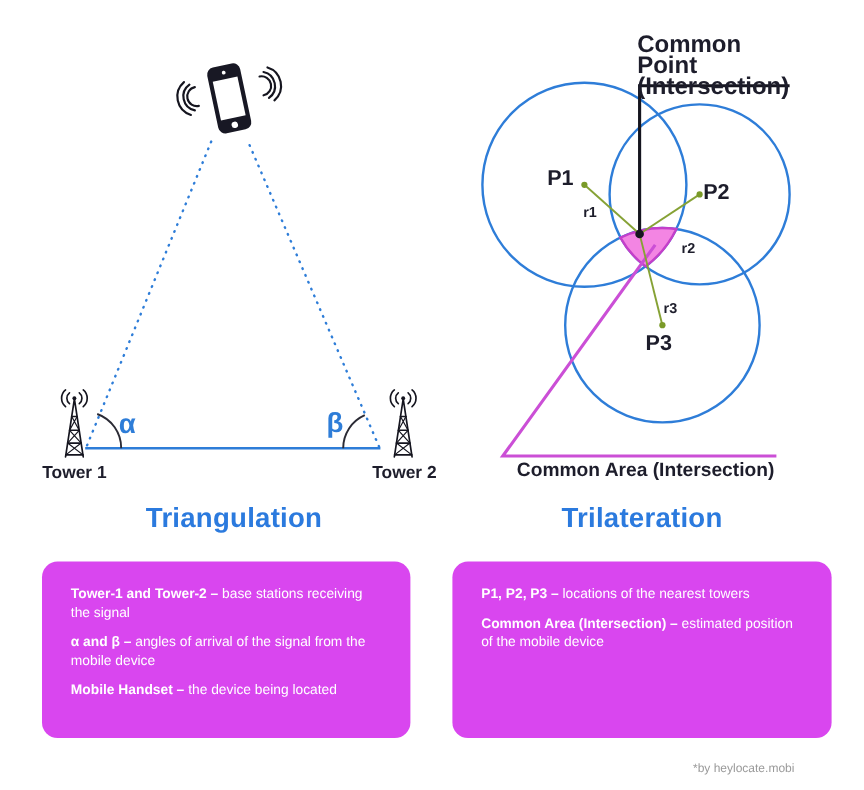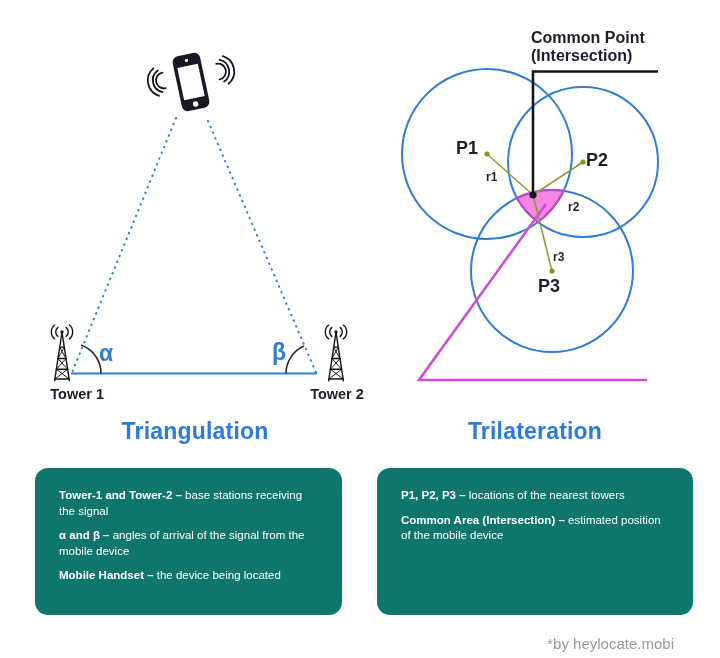--- a/index.html
+++ b/index.html
@@ -13,49 +13,49 @@
 
   .dark-label { color:#1d1d2b; font-weight:bold; }
 
   .handset-label { left:229px; top:60px; width:82px; font-size:15px; line-height:18px; font-weight:bold; }
   .paths-note { left:121px; top:224px; width:150px; text-align:center;
                 font-size:12px; line-height:13.5px; font-weight:bold; color:#2e7dd8; }
   .greek { font-size:23px; font-weight:bold; color:#2e7dd8; }
   .alpha { left:99px;  top:340px; }
   .beta  { left:272px; top:339px; }
   .tower-label { width:84px; text-align:center; font-size:14.5px; font-weight:bold; top:386px; }
-  .tower1 { left:20px;text-align:right; }
+  .tower1 { left:20px; }
   .tower2 { left:295px; }
 
   .diagram-title { top:418px; text-align:center; font-size:23px; font-weight:bold; color:#2b7ade; letter-spacing:.2px; }
   .title-left  { left:35px;  width:320px; }
   .title-right { left:380px; width:310px; }
 
-  .cp-label { left:531px; top:29px; width:118px; font-size:16px; line-height:17.5px; font-weight:bold; }
+  .cp-label { left:531px; top:29px; width:118px; font-size:20px; line-height:17.5px; font-weight:bold; }
   .ca-label { left:407px; top:384px; width:262px; text-align:center; font-size:16px; font-weight:bold; }
   .p-label { font-size:18px; font-weight:bold; }
   .p1 { left:456px; top:138px; }
   .p2 { left:586px; top:150px; }
   .p3 { left:538px; top:276px; }
   .r-label { font-size:12px; font-weight:bold; }
   .r1 { left:486px; top:170px; }
   .r2 { left:568px; top:168px;margin-top:32px; }
   .r3 { left:517px; top:250px;padding-left:36px; }
 
   .legend-box {
-    position:absolute; top:468px; height:147px; background:#0f766e;
+    position:absolute; top:468px; height:147px; background:#d946ef;
     border-radius:13px; color:#ffffff; padding:20px 24px 14px 24px;
   }
   .legend-left  { left:35px;  width:307px; }
   .legend-right { left:377px; width:316px; }
   .legend-box p { font-size:11.5px; line-height:15.5px; margin:0 0 9px 0; color:#ffffff; }
   .legend-box .lead { font-weight:bold; }
 
-  .footer-credit { left:504px; top:635px; width:170px; text-align:right;
-                   font-size:15px; color:#9a9a9a; }
+  .footer-credit { left:492px; top:635px; width:170px; text-align:right;
+                   font-size:10px; color:#9a9a9a; }
 </style>
 </head>
 <body>
 
 <div class="canvas">
 
   <svg width="360" height="420" viewBox="0 0 360 420">
     <defs>
       <g id="tower" stroke="#15151f" stroke-width="1.7" fill="none" stroke-linecap="round">
         <path d="M0,-24 L-9,35 M0,-24 L9,35"></path>
@@ -120,20 +120,21 @@
     <path d="M658,71.5 H533 V195" stroke="#15151f" stroke-width="2.6" fill="none"></path>
     <circle cx="533" cy="195" r="3.6" fill="#15151f"></circle>
   </svg>
 
   <div class="abs greek alpha">α</div>
   <div class="abs greek beta">β</div>
   <div class="abs tower-label tower1 dark-label">Tower 1</div>
   <div class="abs tower-label tower2 dark-label">Tower 2</div>
 
   <div class="abs cp-label dark-label">Common Point (Intersection)</div>
+  <div class="abs ca-label dark-label">Common Area (Intersection)</div>
   <div class="abs p-label p1 dark-label">P1</div>
   <div class="abs p-label p2 dark-label">P2</div>
   <div class="abs p-label p3 dark-label">P3</div>
   <div class="abs r-label r1 dark-label">r1</div>
   <div class="abs r-label r2 dark-label">r2</div>
   <div class="abs r-label r3 dark-label">r3</div>
 
   <div class="abs diagram-title title-left">Triangulation</div>
   <div class="abs diagram-title title-right">Trilateration</div>
 

